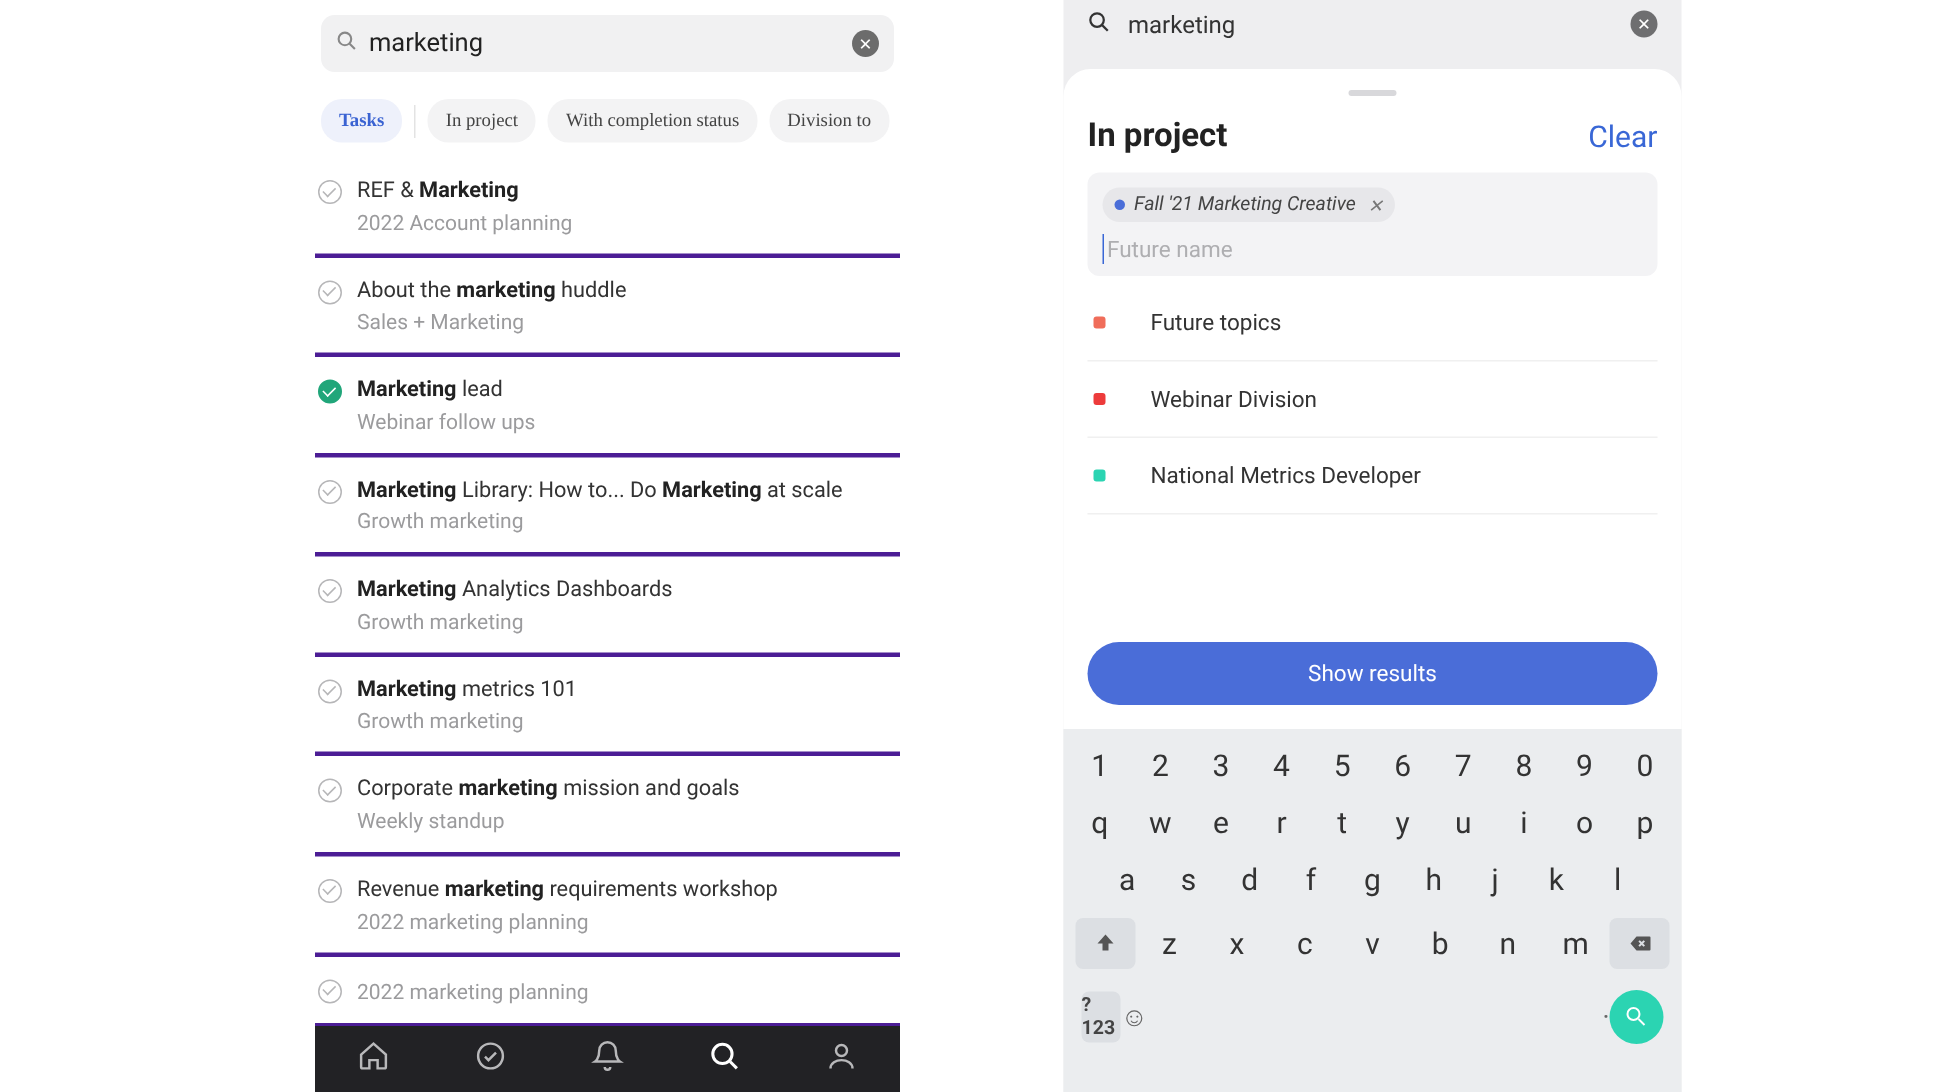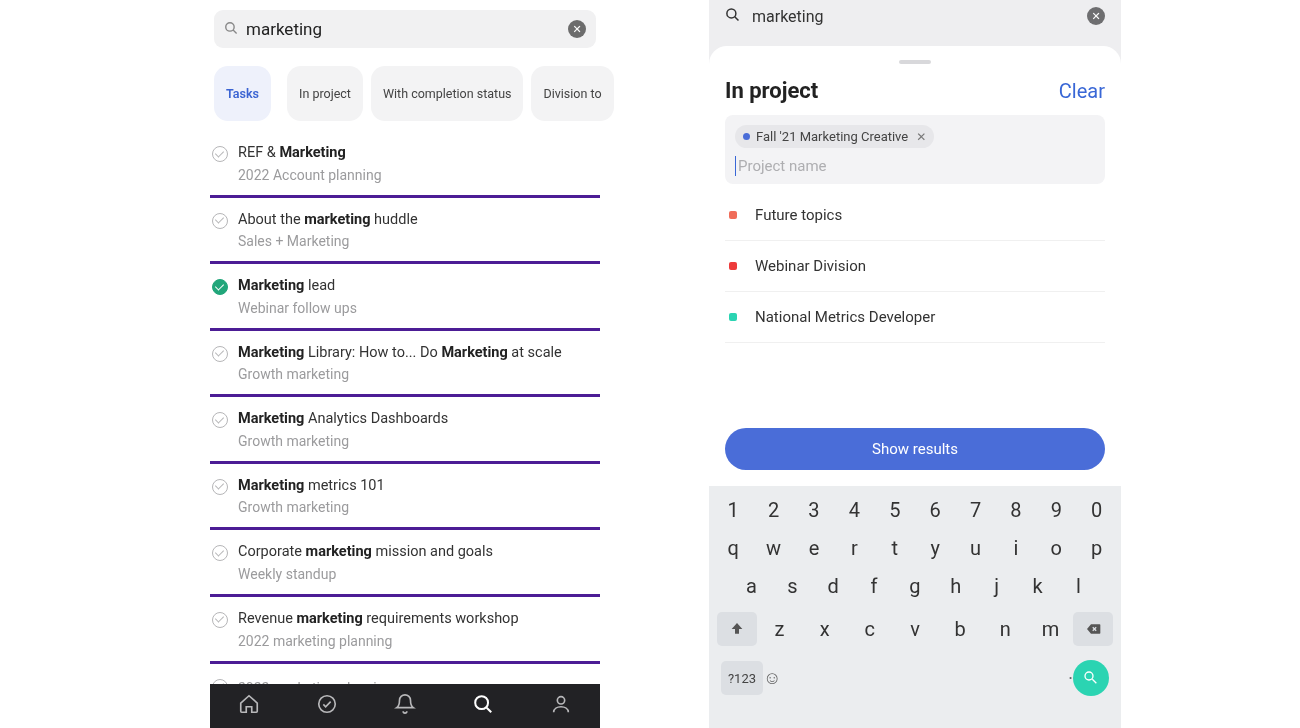--- a/index.html
+++ b/index.html
@@ -38,22 +38,23 @@
     display: flex; align-items: center; justify-content: center;
   }
 
   .chips {
     display: flex; gap: 8px; padding: 18px 4px 10px;
     align-items: center;
     font-size: 12.5px;
   }
   .chip {
     background: #f3f3f4; color: #444;
-    padding: 20px 12px; border-radius: 14px;
+    padding: 7px 12px; border-radius: 14px;
     white-space: nowrap;
+    font-family: Liberation Serif, serif;
   }
   .chip.active { background: #eef1fb; color: #3a63d2; font-weight: 600; }
   .chip-sep { width: 1px; height: 22px; background: #e3e3e3; }
 
   .results { }
   .result-row {
     display: flex; align-items: flex-start;
     padding: 12px 4px 12px 2px;
     border-bottom: 3px solid #4c1d95;
     gap: 10px;
@@ -121,33 +122,34 @@
 
   .proj-field {
     background: #f3f3f5; border-radius: 8px;
     padding: 10px 10px 8px;
   }
   .token {
     display: inline-flex; align-items: center;
     background: #e7e7ea; border-radius: 13px;
     padding: 4px 8px; font-size: 13px; color: #444;
     gap: 6px;
+    font-style: italic;
   }
   .token .dot { width: 7px; height: 7px; border-radius: 50%; }
   .token .x { color: #777; font-size: 12px; margin-left: 2px; }
   .proj-input {
     display: block; margin-top: 8px;
     font-size: 15px; color: #aeaeb1;
     border-left: 1.5px solid #3967d6; padding-left: 2px;
     height: 20px; line-height: 20px;
   }
 
   .proj-list { margin-top: 6px; }
   .proj-row {
-    display: flex; align-items: center; gap: 18px;
+    display: flex; align-items: center; gap: 30px;
     padding: 16px 4px; border-bottom: 1px solid #f0f0f0;
     font-size: 15px; color: #333;
   }
   .pdot { width: 8px; height: 8px; border-radius: 2px; }
 
   .show-btn {
     position: absolute; left: 16px; right: 16px; bottom: 16px;
     height: 42px; background: #4a6dd8; color: #fff;
     border-radius: 22px; display: flex; align-items: center;
     justify-content: center; font-size: 15px;
@@ -170,21 +172,21 @@
   .krow.r3 { padding: 0 18px; }
   .krow.r4 { padding: 0 4px; align-items: center; }
   .krow.r4 .key { width: 32px; }
   .skey {
     background: #dcdfe3; border-radius: 5px;
     width: 40px; height: 34px;
     display: flex; align-items: center; justify-content: center;
     font-size: 15px; color: #444;
   }
   .krow.bot { justify-content: space-between; padding: 0 8px; align-items: center; }
-  .krow.bot .wide { width: 42px; }
+  .krow.bot .wide { width: 26px; font-weight: bold; }
   .send {
     width: 36px; height: 36px; border-radius: 50%;
     background: #2bd4b2; color: #fff;
     display: flex; align-items: center; justify-content: center;
   }
 </style>
 </head>
 <body>
 
 <div class="device-left">
@@ -325,21 +327,21 @@
       <div class="sheet-title">In project</div>
       <div class="clear-link">Clear</div>
     </div>
 
     <div class="proj-field">
       <span class="token">
         <span class="dot" id="token-dot" style="background: rgb(74, 109, 216);"></span>
         <span>Fall '21 Marketing Creative</span>
         <span class="x">✕</span>
       </span>
-      <span class="proj-input">Project name</span>
+      <span class="proj-input">Future name</span>
     </div>
 
     <div class="proj-list" id="proj-list">
         <div class="proj-row">
           <span class="pdot" style="background:#f06d5a"></span>
           <span>Future topics</span>
         </div>
         <div class="proj-row">
           <span class="pdot" style="background:#ed3b3b"></span>
           <span>Webinar Division</span>

